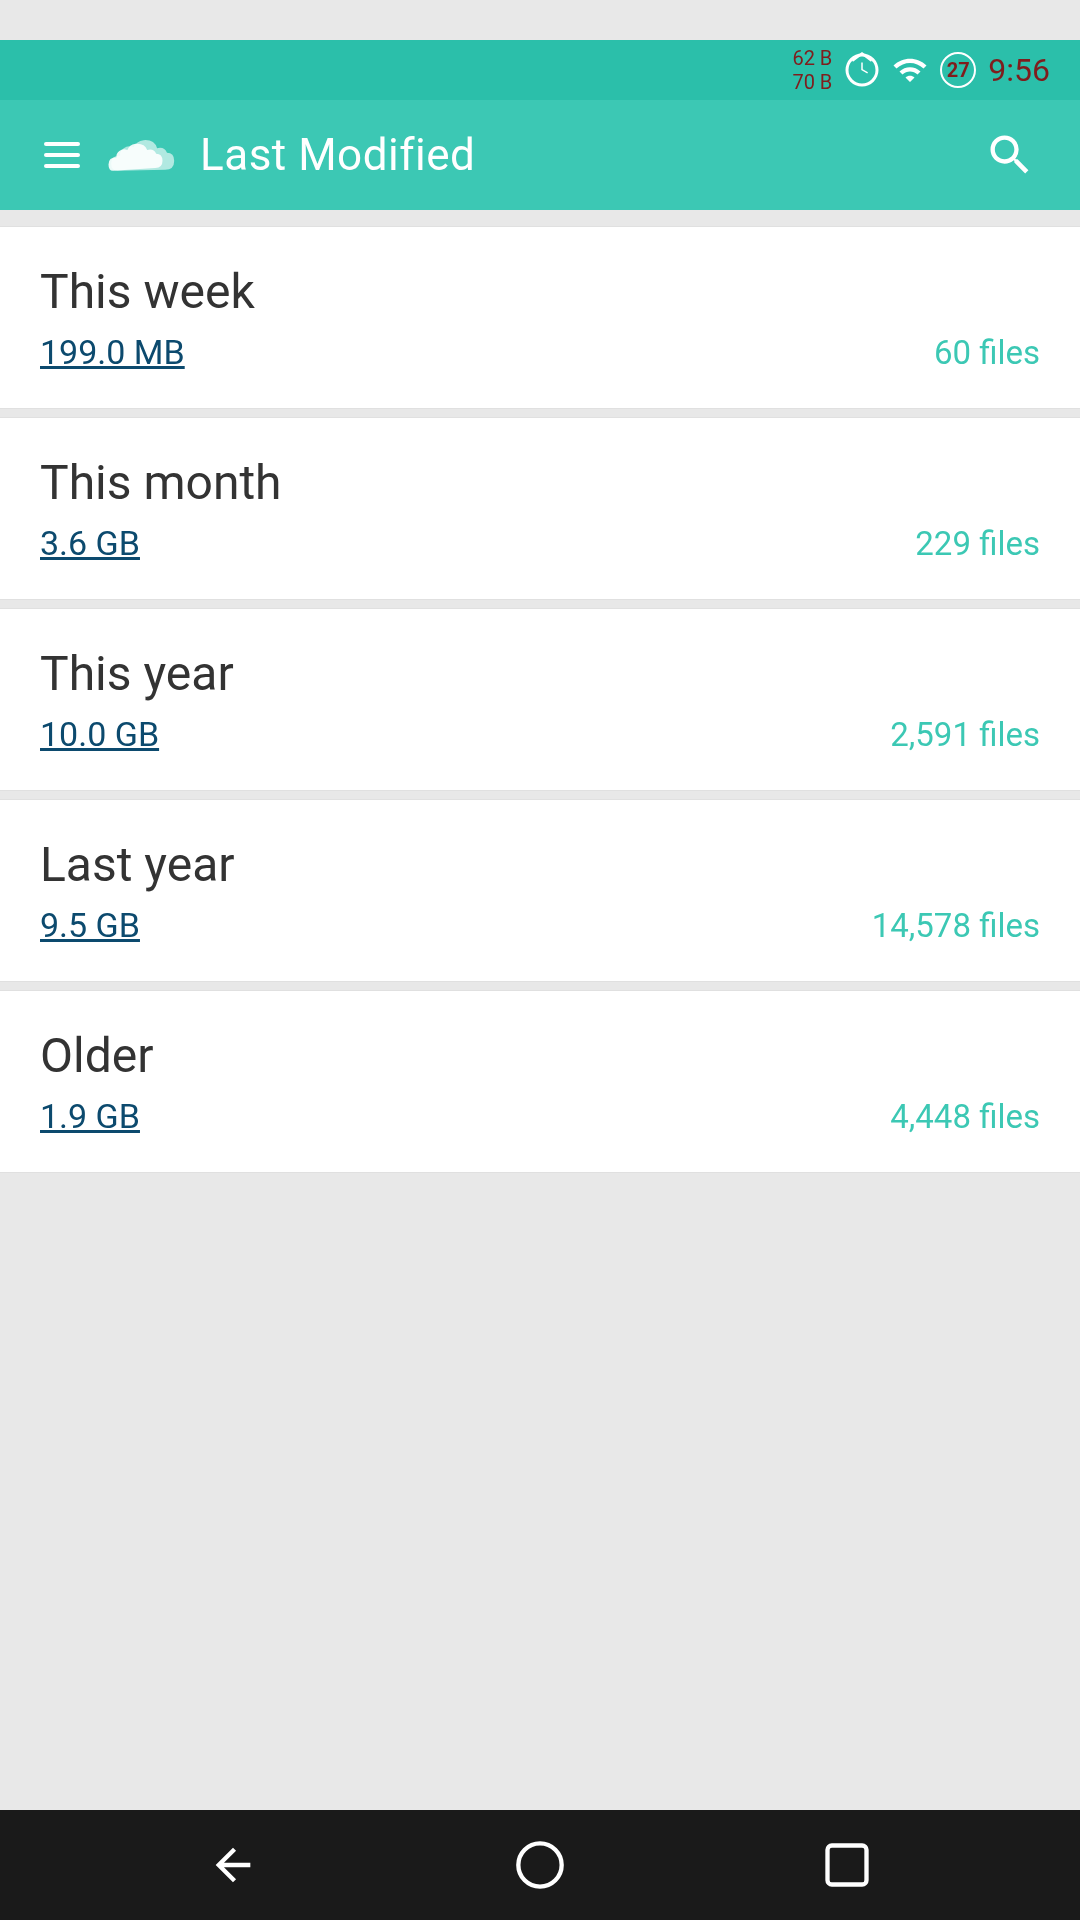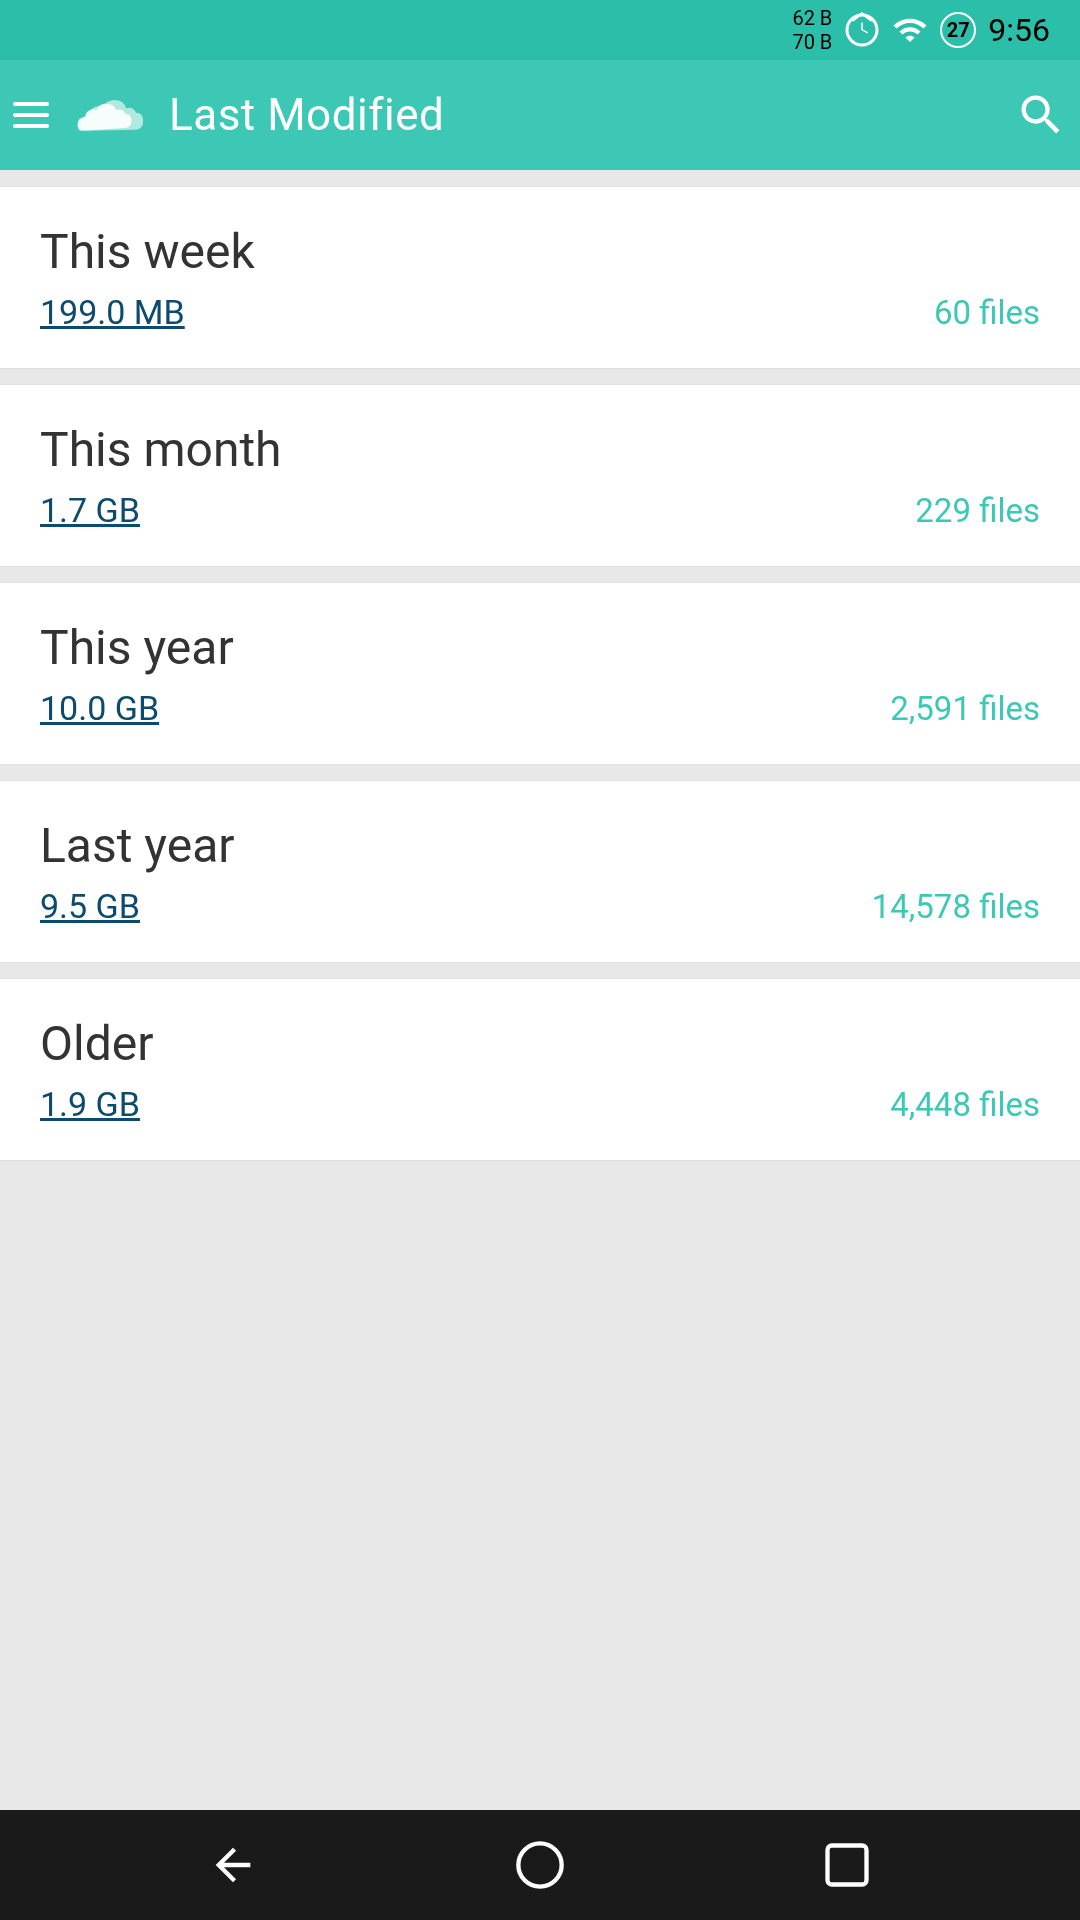--- a/index.html
+++ b/index.html
@@ -20,22 +20,23 @@
     }
 
     
     .status-bar {
       background-color: #2bbfaa;
       height: 60px;
       display: flex;
       align-items: center;
       justify-content: flex-end;
       padding: 0 30px;
-      color: #000000;
+      color: #7f1d1d;
       font-size: 26px;
+      margin-top: 40px;
     }
 
     .status-icons {
       display: flex;
       align-items: center;
       gap: 12px;
     }
 
     .status-data {
       display: flex;
@@ -49,21 +50,21 @@
       font-size: 32px;
       font-weight: 400;
     }
 
     
     .app-bar {
       background-color: #3cc8b4;
       height: 110px;
       display: flex;
       align-items: center;
-      padding: 0 13px;
+      padding: 0 44px;
       justify-content: space-between;
     }
 
     .app-bar-left {
       display: flex;
       align-items: center;
       gap: 24px;
     }
 
     .hamburger-icon {
@@ -100,21 +101,21 @@
       justify-content: center;
     }
 
     
     .content {
       flex: 1;
       background-color: #e8e8e8;
       padding: 16px 0;
       display: flex;
       flex-direction: column;
-      gap: 15px;
+      gap: 8px;
     }
 
     .list-item {
       background-color: #ffffff;
       padding: 36px 40px 36px 40px;
       display: flex;
       flex-direction: column;
       gap: 0;
       cursor: pointer;
       border-top: 1px solid #e0e0e0;
@@ -212,21 +213,21 @@
 <div class="list-item">
       <div class="item-title">This week</div>
       <div class="item-footer">
         <span class="item-size">199.0 MB</span>
         <span class="item-files">60 files</span>
       </div>
     </div>
     <div class="list-item">
       <div class="item-title">This month</div>
       <div class="item-footer">
-        <span class="item-size">1.7 GB</span>
+        <span class="item-size">3.6 GB</span>
         <span class="item-files">229 files</span>
       </div>
     </div>
     <div class="list-item">
       <div class="item-title">This year</div>
       <div class="item-footer">
         <span class="item-size">10.0 GB</span>
         <span class="item-files">2,591 files</span>
       </div>
     </div>

